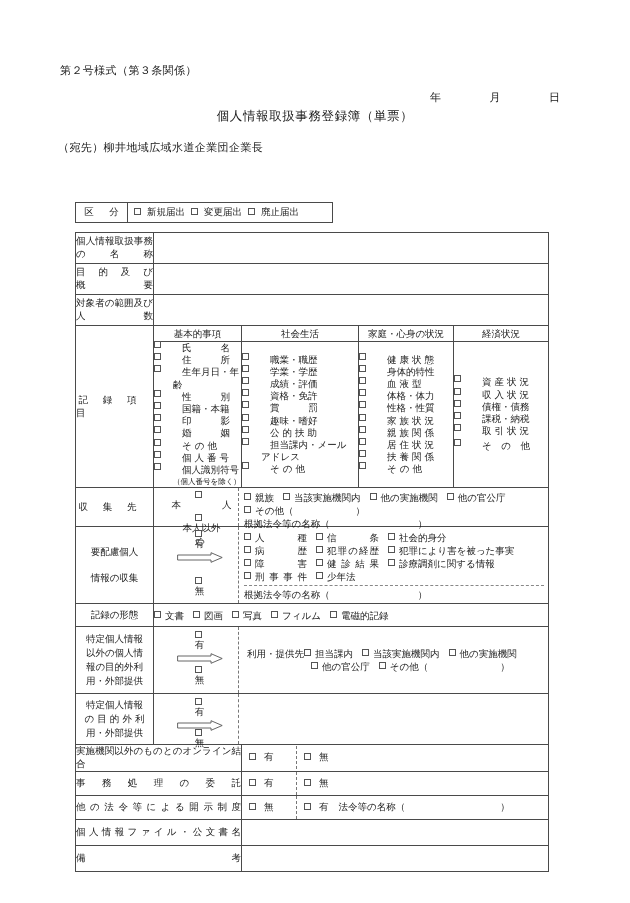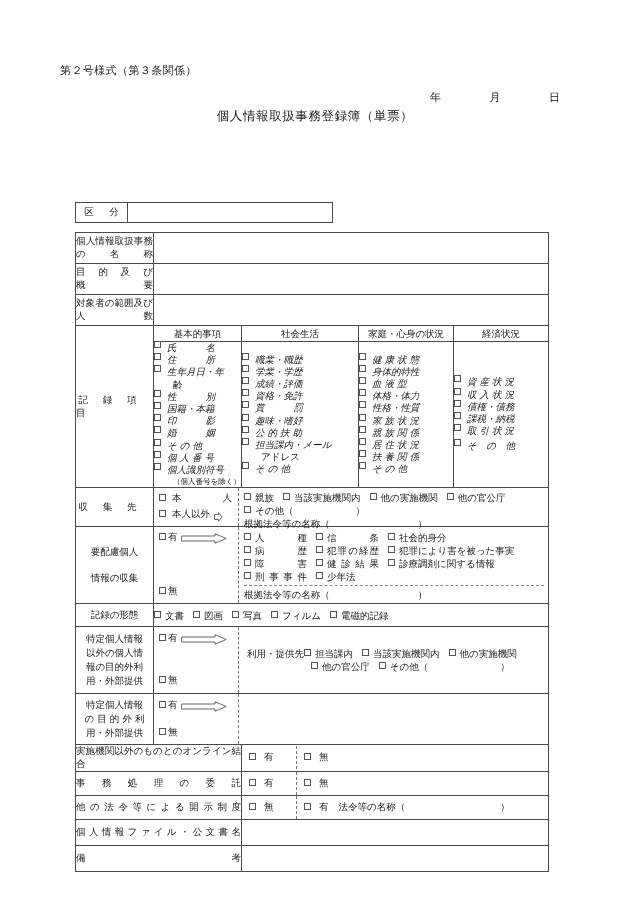--- a/index.html
+++ b/index.html
@@ -171,24 +171,23 @@
     vertical-align: top;
     padding: 3px 2px 4px 4px;
   }
   .ri-row {
     display: flex;
     align-items: flex-start;
     line-height: 12.2px;
     height: 12.2px;
   }
   .ri-txt {
-    margin-left: 6px;
-    font-size: 9.5px;
-    white-space: nowrap;
-    font-style: italic;
+    margin-left: 21px;
+    font-size: 9.5px;
+    white-space: nowrap;
   }
   .ri-cont {
     margin-left: 19px;
     font-size: 9.5px;
     line-height: 12.2px;
     white-space: nowrap;
   }
   .ri-note {
     margin-left: 19px;
     font-size: 7.5px;
@@ -251,20 +250,21 @@
     padding: 3px 4px;
     display: flex;
     flex-direction: column;
     justify-content: center;
   }
   .yn-item {
     display: flex;
     align-items: center;
     font-size: 9.5px;
     white-space: nowrap;
+    flex-direction: column;
   }
   .yn-item .t { margin-left: 2px; }
 
   .hline-dash {
     border-top: 1px dashed #888;
     margin: 2px 0 2px 0;
   }
 </style>
 </head>
 <body>
@@ -274,25 +274,34 @@
   <div class="hdr-form-no">第２号様式（第３条関係）</div>
 
   <div class="hdr-date">
     <span>年</span>
     <span>月</span>
     <span>日</span>
   </div>
 
   <div class="hdr-title">個人情報取扱事務登録簿（単票）</div>
 
+  <div class="hdr-addressee">（宛先）柳井地域広域水道企業団企業長</div>
 
 
   <div class="kubun-wrap">
     <div class="kubun-box">
       <div class="kubun-label">区　分</div>
+      <div class="kubun-opts">
+        <span class="cb"></span>
+        <span>新規届出</span>
+        <span class="cb"></span>
+        <span>変更届出</span>
+        <span class="cb"></span>
+        <span>廃止届出</span>
+      </div>
     </div>
   </div>
 
   <table class="main-table">
     <colgroup>
       <col style="width:78px">
       <col style="width:88px">
       <col style="width:117px">
       <col style="width:95px">
       <col style="width:95px">

